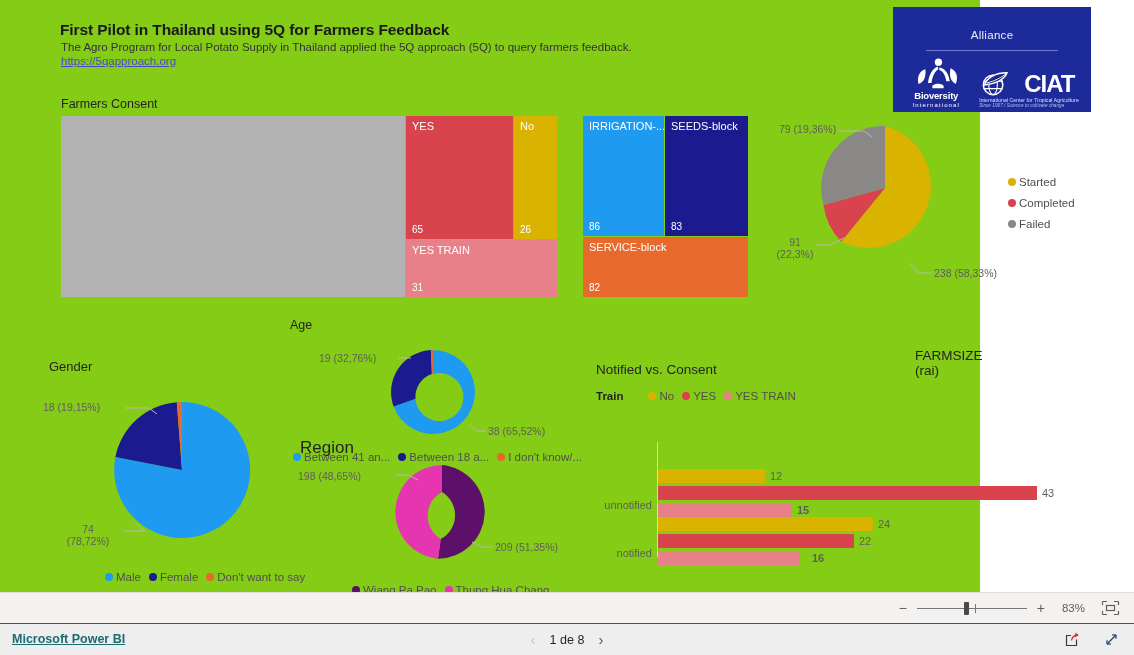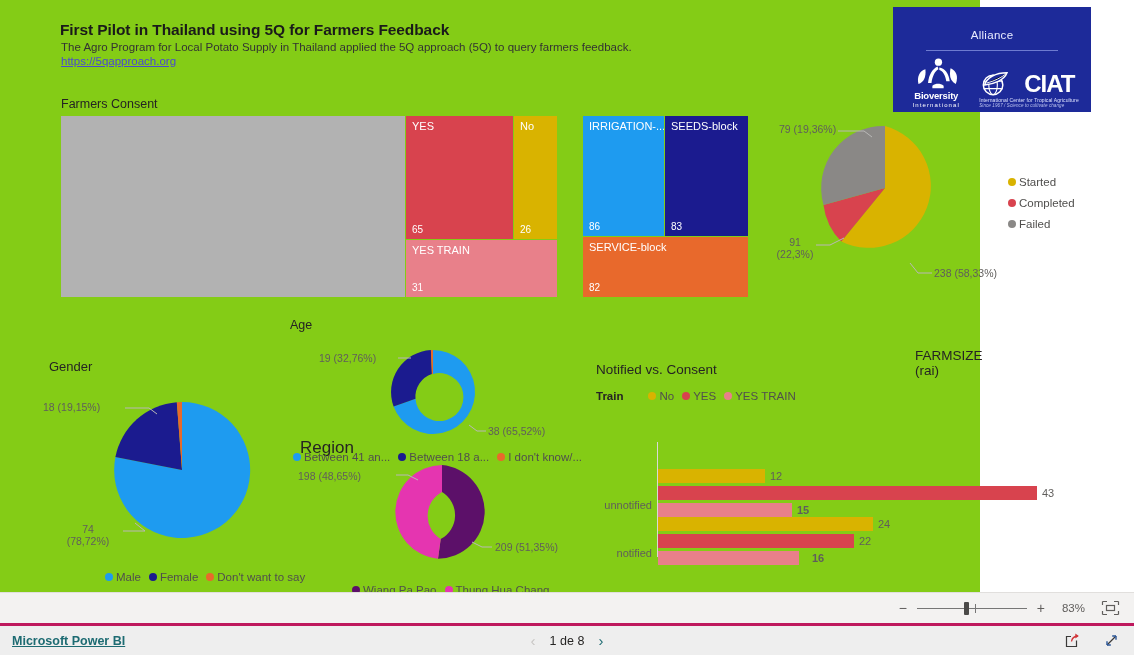--- a/index.html
+++ b/index.html
@@ -139,21 +139,21 @@
   .zoom-pct { font-size: 11.5px; color: #605e5c; min-width: 30px; text-align: right; }
   .fit-btn {
     width: 19px; height: 16px; margin-left: 6px;
     cursor: pointer; position: relative;
   }
 
   
   .footer {
     position: absolute; left: 0; top: 623px;
     width: 1134px; height: 32px;
-    background: #eeeeee; border-top: 3px solid #be185d;
+    background: #eeeeee; border-top: 1px solid #be185d;
   }
   .footer-brand {
     position: absolute; left: 12px; top: 8px;
     font-size: 12.5px; color: #1d6b72; text-decoration: underline;
     font-weight: bold; cursor: pointer;
   }
   .pager {
     position: absolute; left: 0; top: 0; width: 100%; height: 100%;
     display: flex; align-items: center; justify-content: center; gap: 14px;
   }

